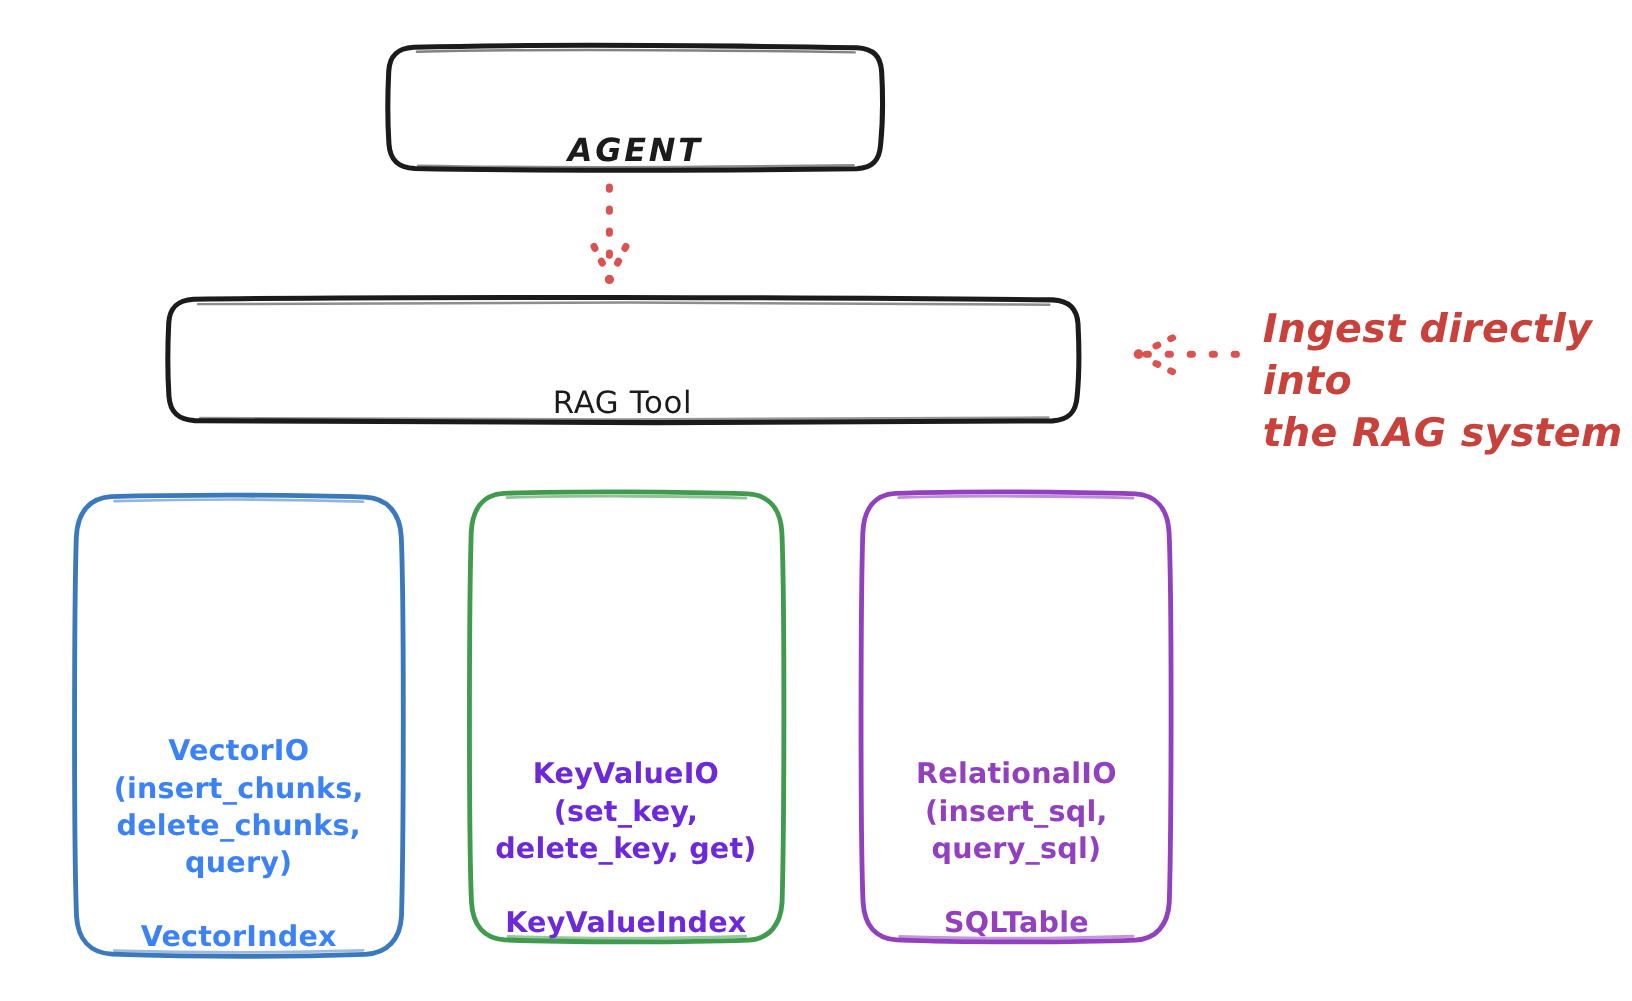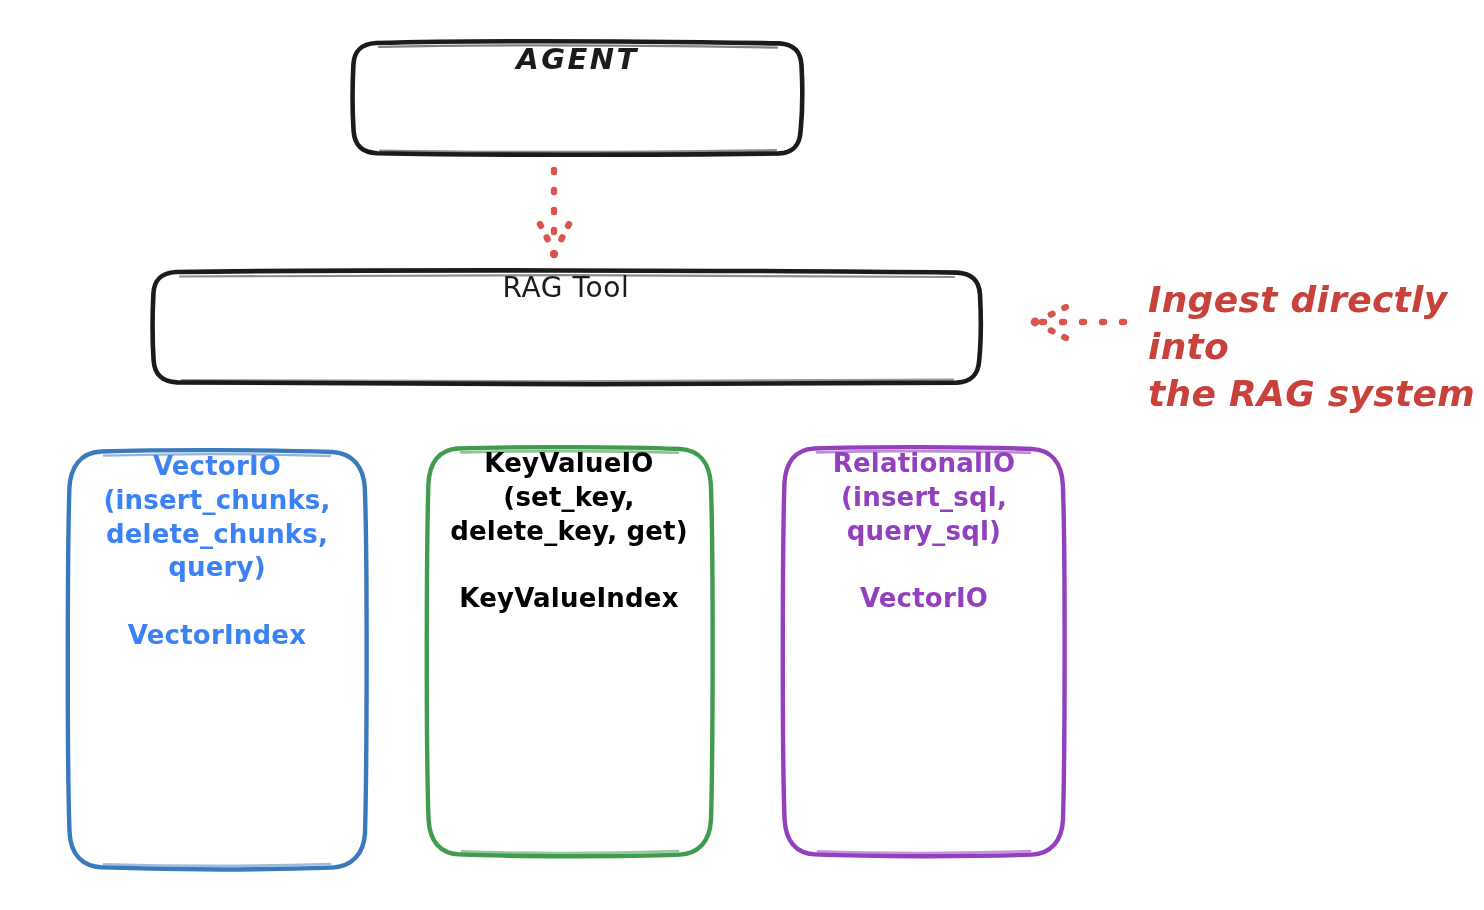--- a/index.html
+++ b/index.html
@@ -23,21 +23,21 @@
     position: absolute;
     left: 0;
     top: 0;
     width: 1484px;
     height: 910px;
     pointer-events: none;
   }
   .node {
     position: absolute;
     display: flex;
-    align-items: flex-start;
+    align-items: flex-end;
     justify-content: center;
     box-sizing: border-box;
     text-align: center;
   }
   .node-label {
     white-space: pre-line;
     line-height: 1.22;
   }
 
   
@@ -88,21 +88,21 @@
     height: 420px;
   }
   #vectorio-node .node-label { color: #3b82f6; }
 
   #keyvalueio-node {
     left: 428px;
     top: 447px;
     width: 282px;
     height: 410px;
   }
-  #keyvalueio-node .node-label { color: #000000; }
+  #keyvalueio-node .node-label { color: #6d28d9; }
 
   #relationalio-node {
     left: 784px;
     top: 447px;
     width: 280px;
     height: 410px;
   }
   #relationalio-node .node-label { color: #9340bf; }
 
   
@@ -231,19 +231,19 @@
 delete_key, get)
 
 KeyValueIndex</span>
   </div>
 
   <div class="node provider" id="relationalio-node">
     <span class="node-label">RelationalIO
 (insert_sql,
 query_sql)
 
-VectorIO</span>
+SQLTable</span>
   </div>
 
   <div id="ingest-annotation">Ingest directly into
 the RAG system</div>
 
 </div>
 
 </body></html>

